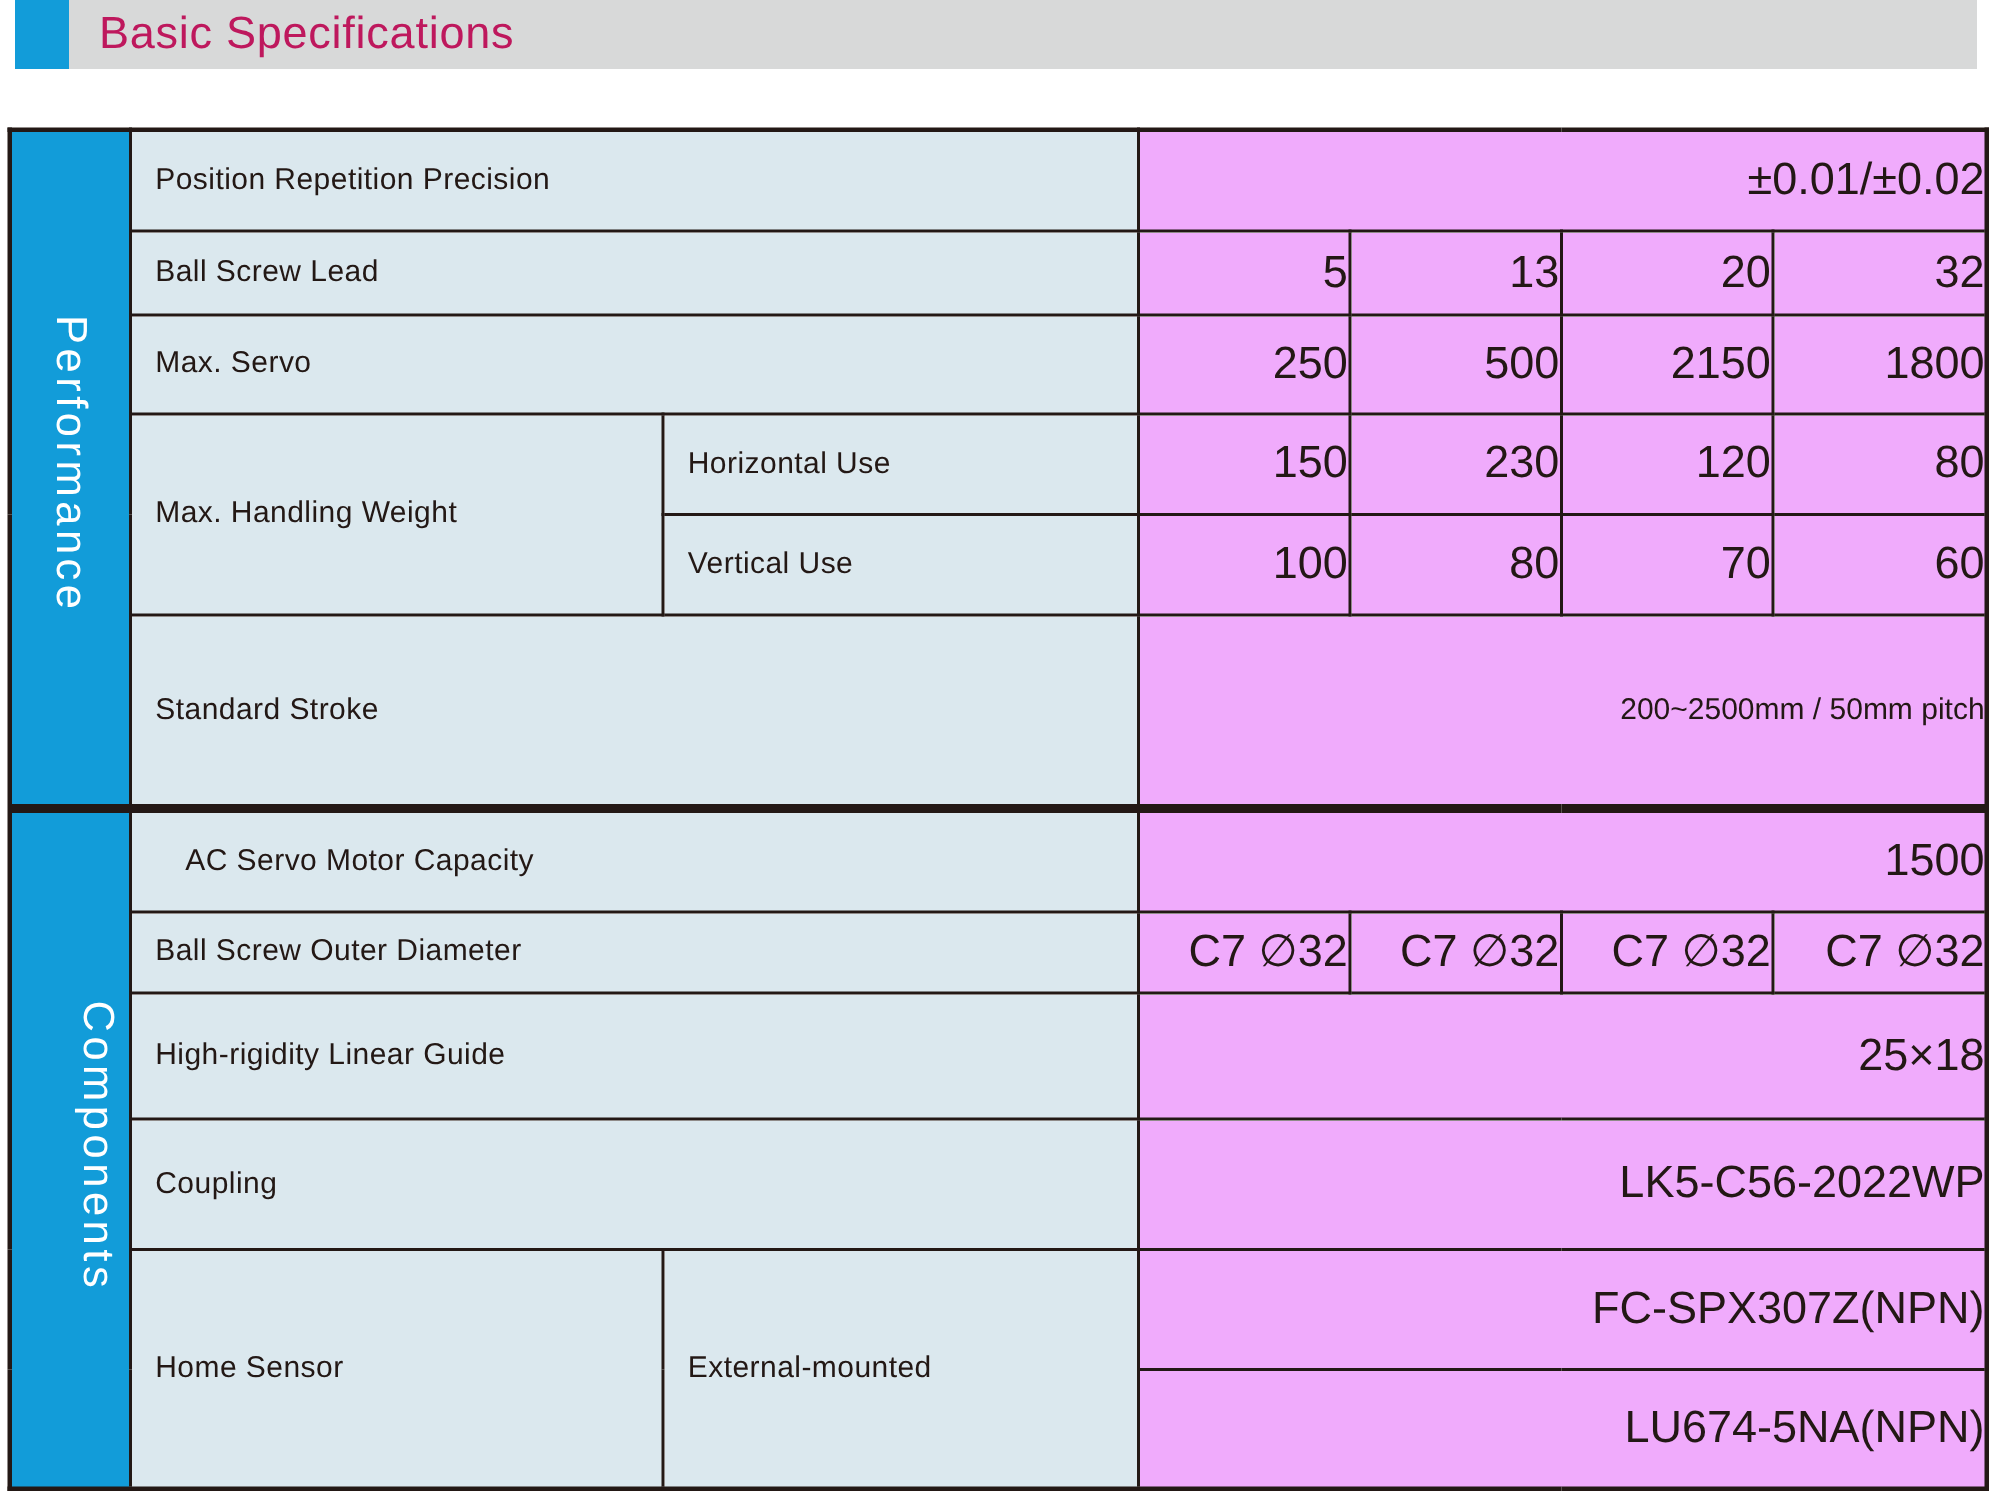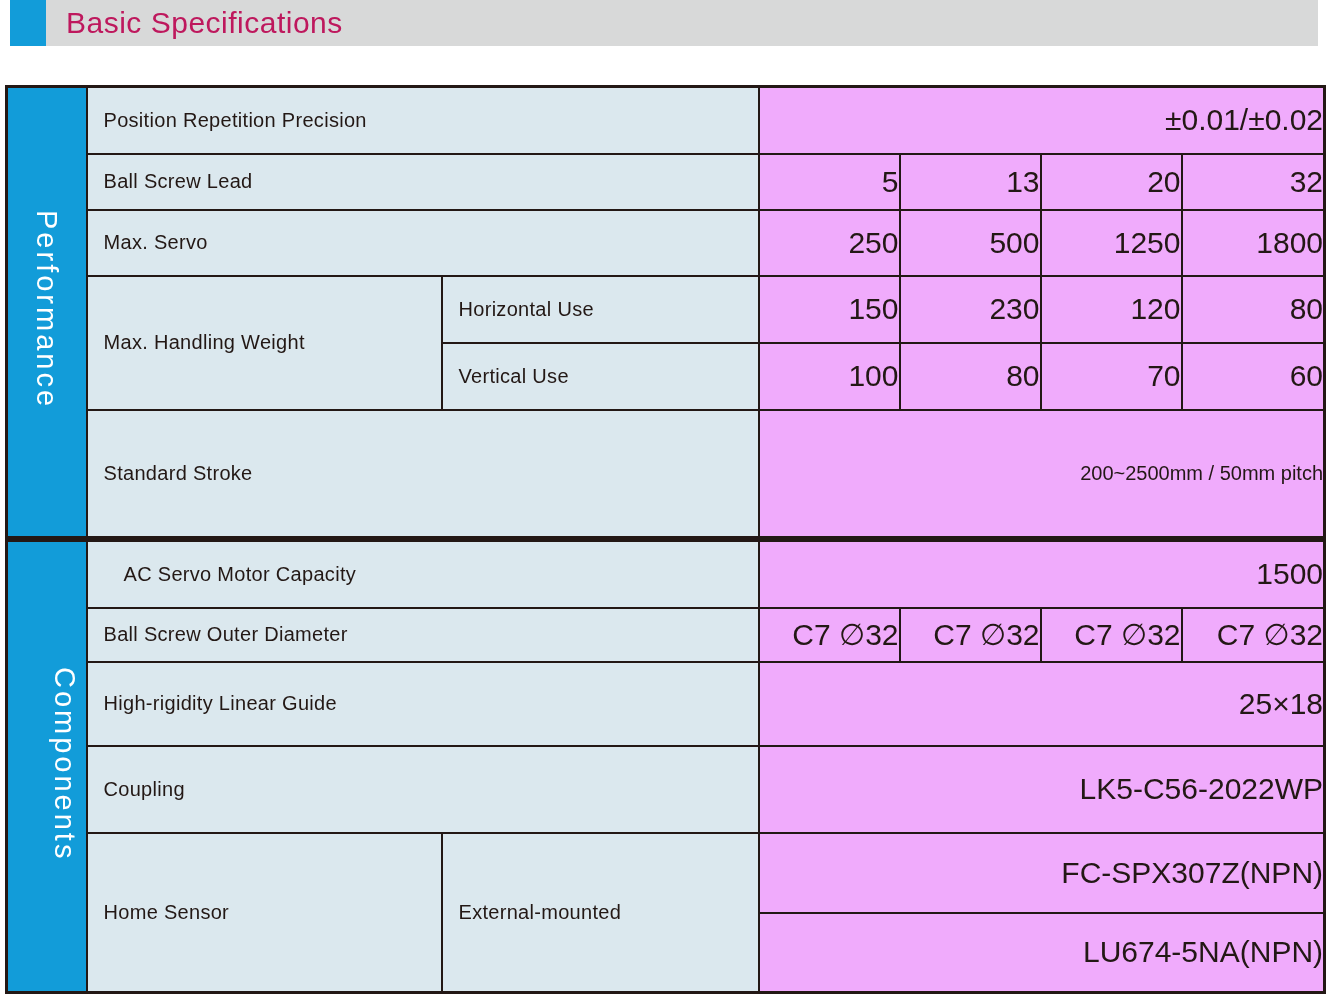--- a/index.html
+++ b/index.html
@@ -116,21 +116,21 @@
       <td class="value">5</td>
       <td class="value">13</td>
       <td class="value">20</td>
       <td class="value">32</td>
     </tr>
 
     <tr style="height:66px">
       <td class="label" colspan="2">Max. Servo</td>
       <td class="value">250</td>
       <td class="value">500</td>
-      <td class="value">1250</td>
+      <td class="value">2150</td>
       <td class="value">1800</td>
     </tr>
 
     <tr style="height:67px">
       <td class="label" rowspan="2">Max. Handling Weight</td>
       <td class="label">Horizontal Use</td>
       <td class="value">150</td>
       <td class="value">230</td>
       <td class="value">120</td>
       <td class="value">80</td>

